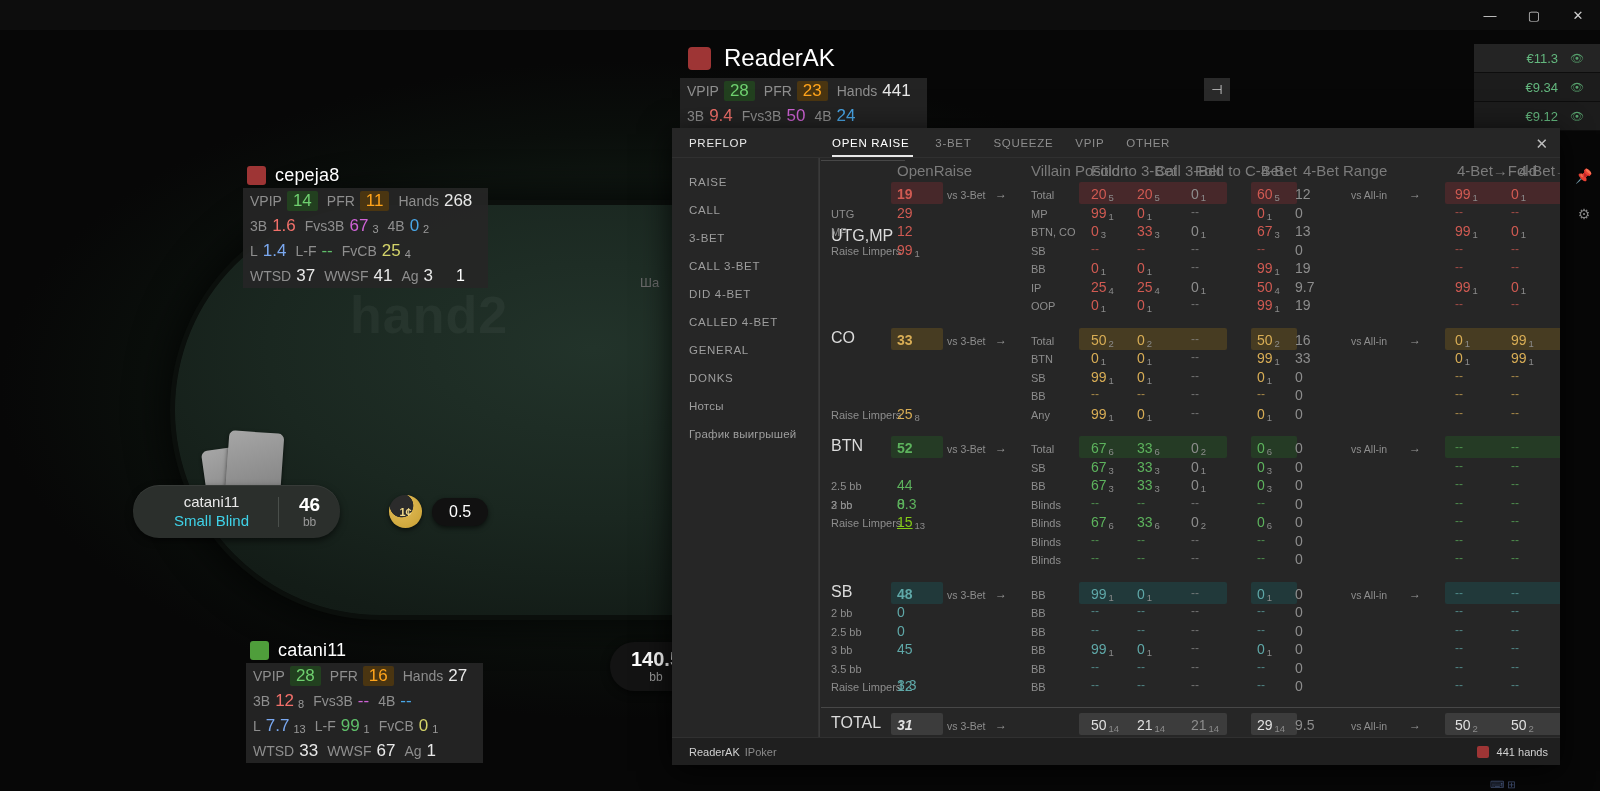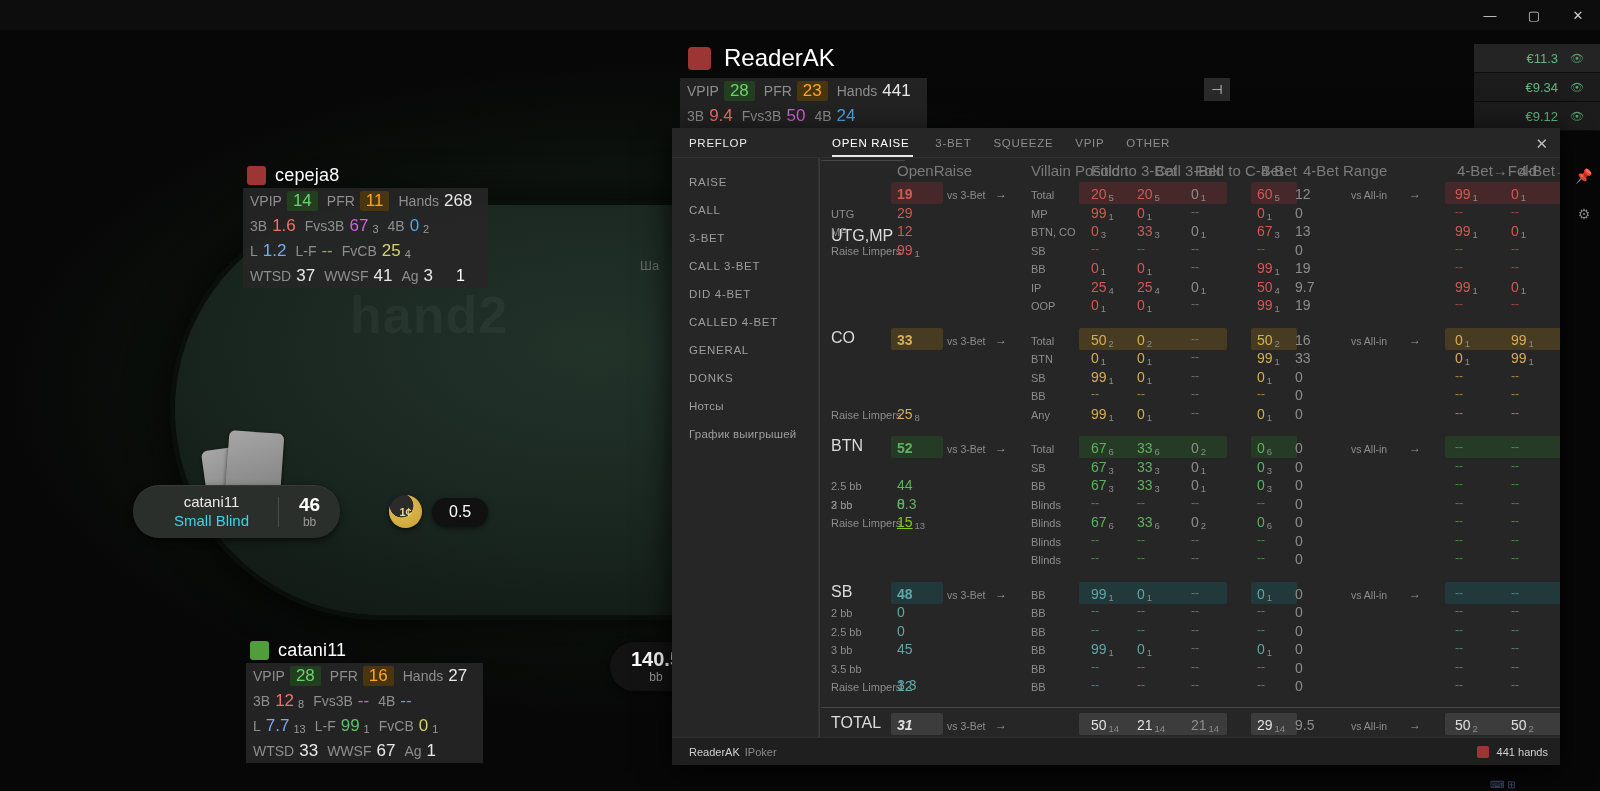--- a/index.html
+++ b/index.html
@@ -33,21 +33,21 @@
     position:absolute; left:175px; top:175px; width:930px; height:410px;
     border-radius:205px/205px;
     background: radial-gradient(ellipse at 45% 35%, #22332a 0%, #1a2720 45%, #131c17 75%, #101713 100%);
     box-shadow: 0 0 0 5px #0b0f0c, 0 0 38px 10px rgba(0,0,0,.75);
   }
   .wm {
     position:absolute; left:350px; top:255px; font-size:52px; font-weight:700;
     color:rgba(255,255,255,0.045); letter-spacing:1px; font-family:"Liberation Sans", sans-serif;
   }
   .felt-note {
-    position:absolute; left:640px; top:228px; font-size:13px; color:#6a6a6a;
+    position:absolute; left:640px; top:245px; font-size:13px; color:#6a6a6a;
   }
 
   
   .hud { position:absolute; }
   .hud-name { display:flex; align-items:center; gap:9px; padding-left:4px; margin-bottom:2px; }
   .hud-sq { width:19px; height:19px; border-radius:3px; }
   .hud-nick { font-size:18px; color:#fff; font-weight:400; letter-spacing:.2px;
               text-shadow:0 1px 2px #000; }
   .hud-rows { display:inline-block; }
   .hud-row {
@@ -231,21 +231,21 @@
             <span class="val" style="color: rgb(242, 112, 106);">1.6</span>
             <span class="gap"></span>
             <span class="lbl">Fvs3B</span>
             <span class="val" style="color: rgb(207, 99, 214);">67</span>
             <span class="sub">3</span>
             <span class="lbl">4B</span>
             <span class="val" style="color: rgb(73, 167, 232);">0</span>
             <span class="sub">2</span>
           </div><div class="hud-row">
             <span class="lbl">L</span>
-            <span class="val" style="color: rgb(122, 168, 240);">1.2</span>
+            <span class="val" style="color: rgb(122, 168, 240);">1.4</span>
             <span class="gap"></span>
             <span class="lbl">L-F</span>
             <span class="val" style="color: rgb(95, 191, 106);">--</span>
             <span class="gap"></span>
             <span class="lbl">FvCB</span>
             <span class="val" style="color: rgb(212, 212, 106);">25</span>
             <span class="sub">4</span>
           </div><div class="hud-row">
             <span class="lbl">WTSD</span>
             <span class="val" style="color: rgb(232, 232, 232);">37</span>

